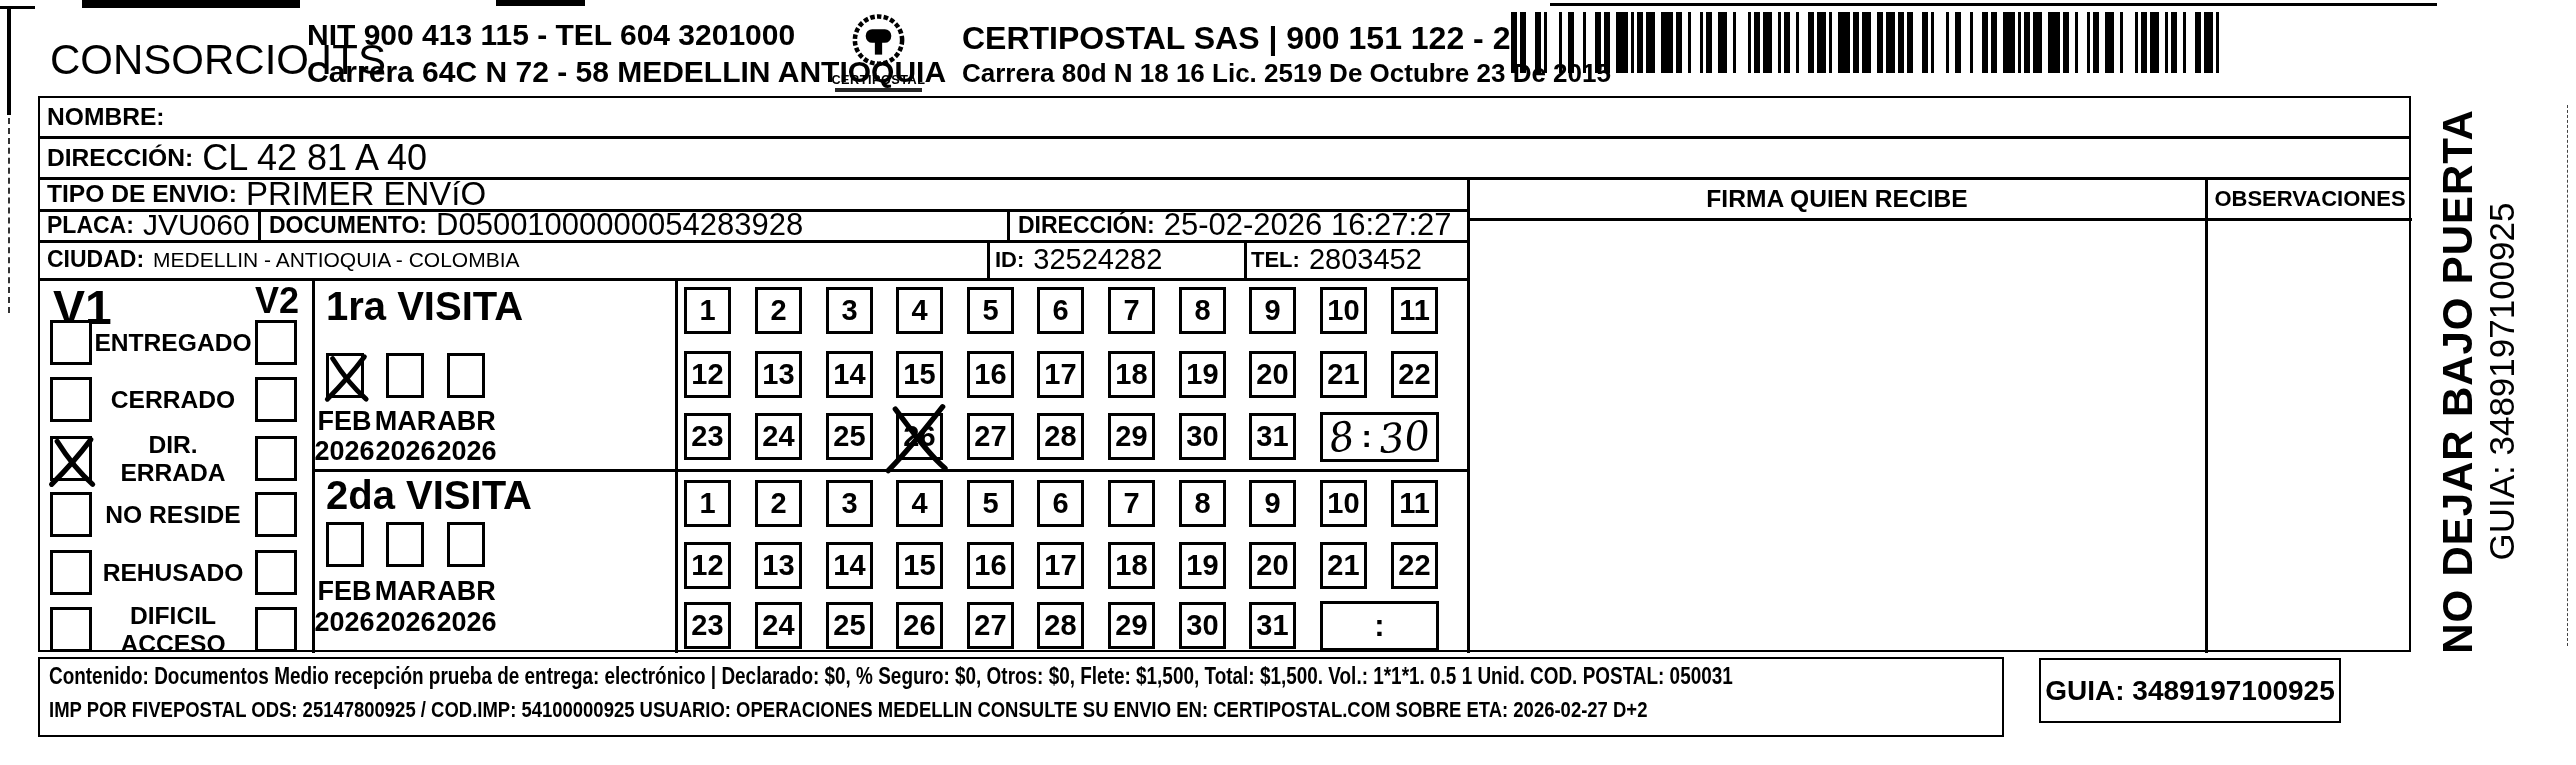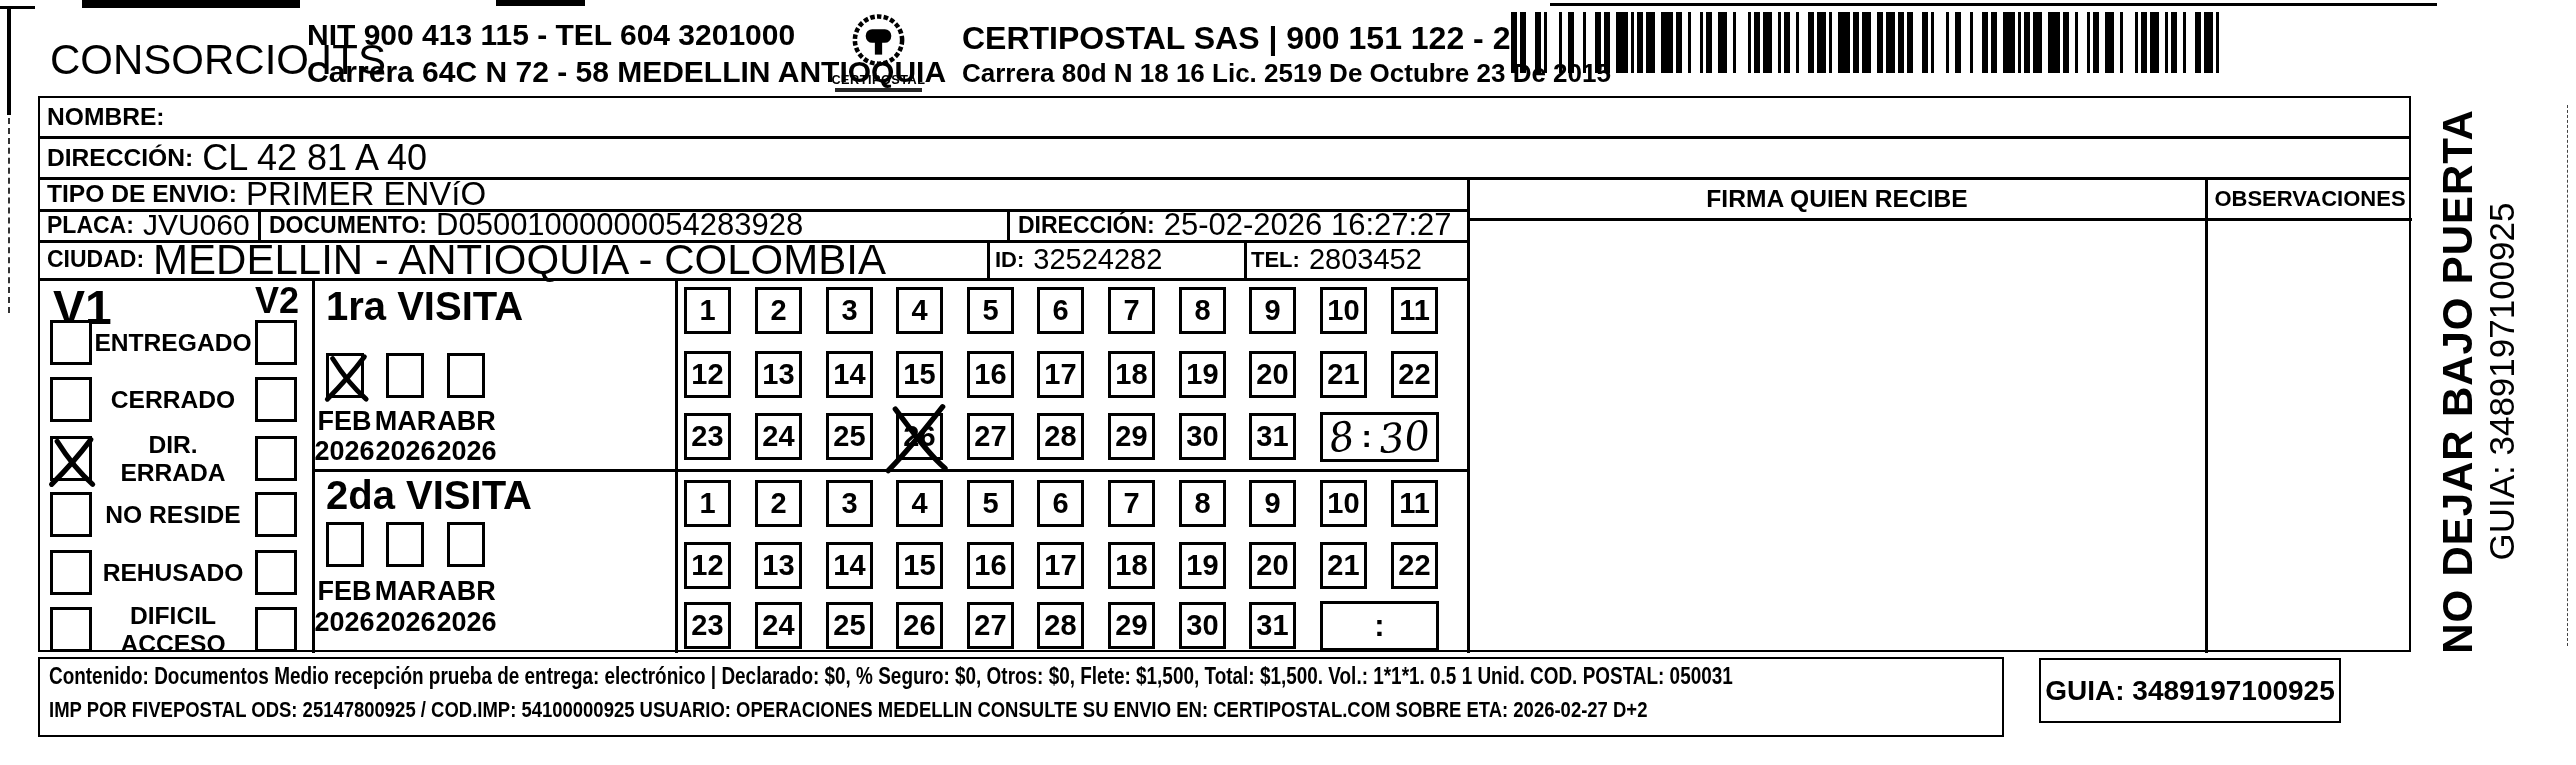--- a/index.html
+++ b/index.html
@@ -147,21 +147,21 @@
   <div class="cellrow" style="left:269px;top:210px;height:30px">
     <span class="lbl" style="font-size:23px">DOCUMENTO:</span>
     <span style="font-size:31px">D05001000000054283928</span>
   </div>
   <div class="cellrow" style="left:1018px;top:210px;height:30px">
     <span class="lbl" style="font-size:23px">DIRECCIÓN:</span>
     <span style="font-size:31px">25-02-2026 16:27:27</span>
   </div>
   <div class="cellrow" style="left:47px;top:241px;height:37px">
     <span class="lbl" style="font-size:23px">CIUDAD:</span>
-    <span style="font-size:42px">MEDELLIN - ANTIOQUIA - COLOMBIA</span>
+    <span style="font-size:21px">MEDELLIN - ANTIOQUIA - COLOMBIA</span>
   </div>
   <div class="cellrow" style="left:995px;top:241px;height:37px">
     <span class="lbl" style="font-size:22px">ID:</span>
     <span style="font-size:29px">32524282</span>
   </div>
   <div class="cellrow" style="left:1251px;top:241px;height:37px">
     <span class="lbl" style="font-size:22px">TEL:</span>
     <span style="font-size:29px">2803452</span>
   </div>
 

